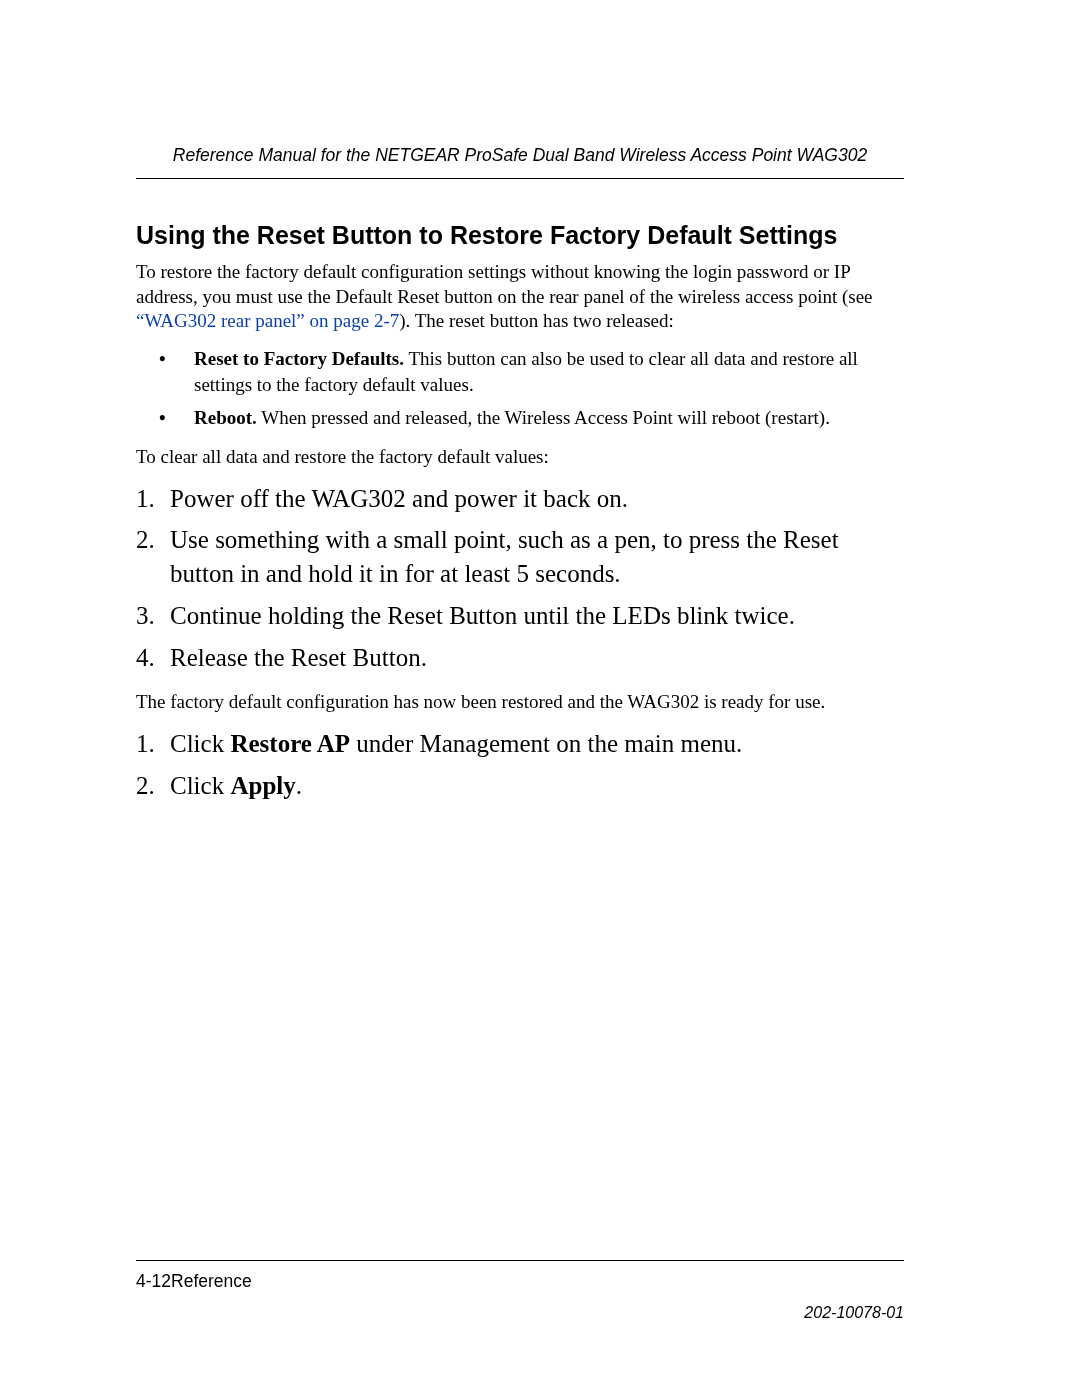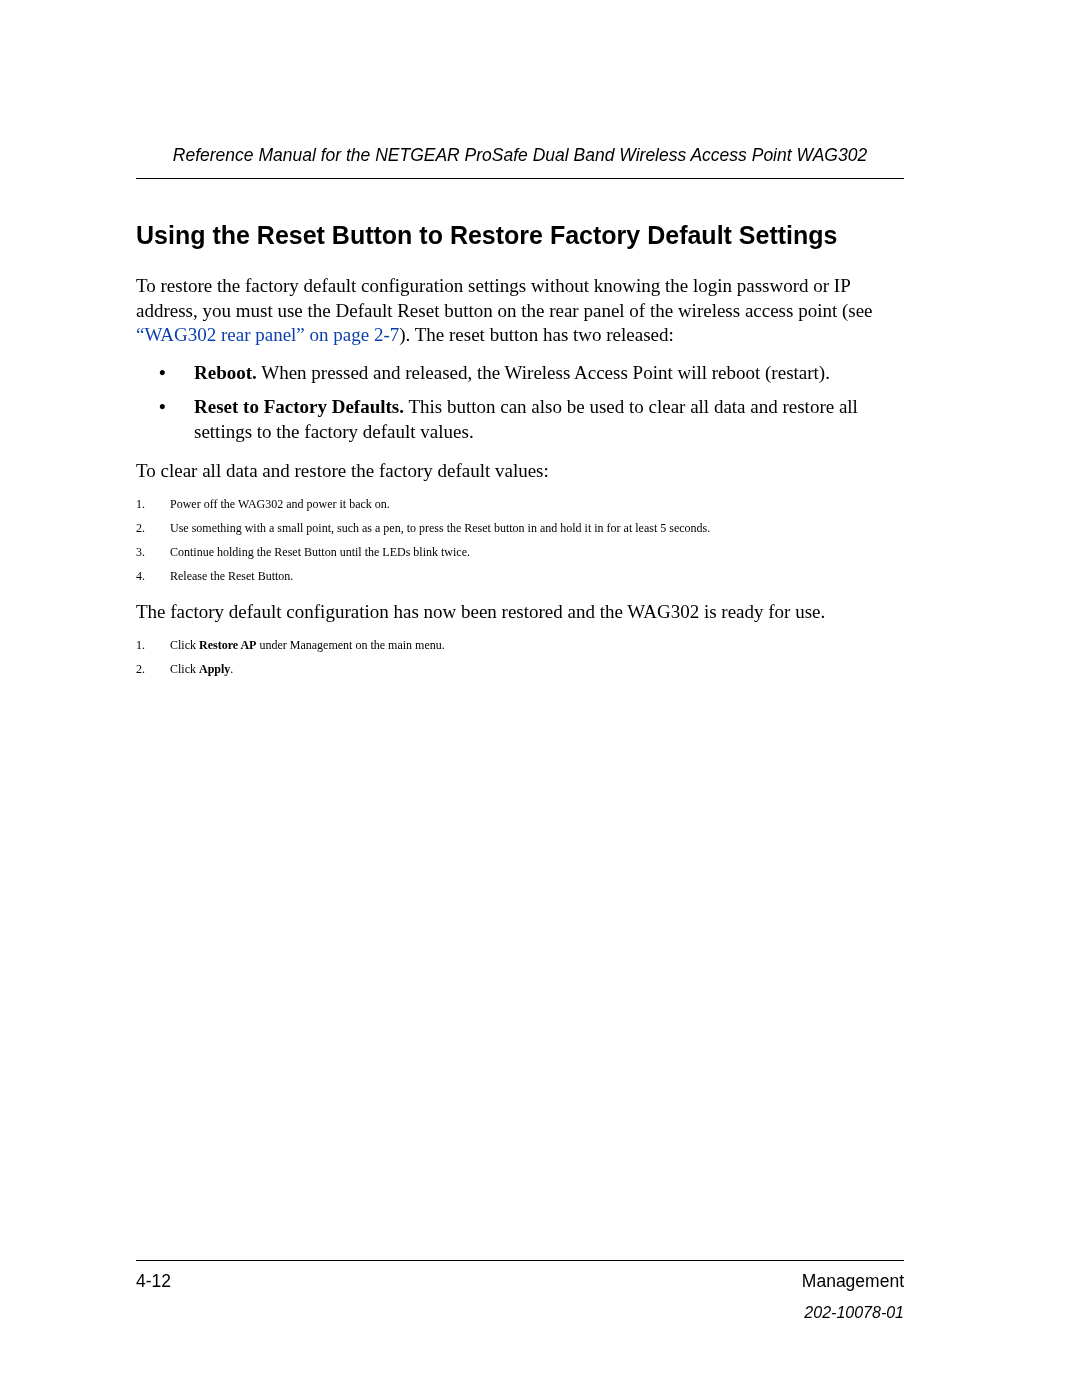--- a/index.html
+++ b/index.html
@@ -22,21 +22,21 @@
       text-align: center;
       padding-bottom: 12px;
       font-family: Arial, Helvetica, sans-serif;
       border-bottom: 1.2px solid #000;
       margin-bottom: 42px;
     }
     h2.section-heading {
       font-family: Arial, Helvetica, sans-serif;
       font-weight: bold;
       font-size: 25px;
-      margin: 0 0 24px 0;
+      margin: 0 0 10px 0;
     }
     h3.subsection-heading {
       font-family: Arial, Helvetica, sans-serif;
       font-weight: bold;
       font-size: 23px;
       margin: 38px 0 22px 0;
     }
     p.body {
       font-size: 19px;
       line-height: 1.3;
@@ -66,21 +66,21 @@
       font-size: 19px;
       font-weight: bold;
     }
     ol.numbered {
       list-style: none;
       padding: 0;
       margin: 0 0 16px 0;
       counter-reset: step;
     }
     ol.numbered li {
-      font-size: 12px;
+      font-size: 25px;
       line-height: 1.35;
       padding-left: 34px;
       position: relative;
       margin-bottom: 8px;
       counter-increment: step;
     }
     ol.numbered li::before {
       content: counter(step) ".";
       position: absolute;
       left: 0;
@@ -92,21 +92,20 @@
     .footer {
       position: absolute;
       left: 136px;
       right: 136px;
       bottom: 75px;
       border-top: 1.2px solid #000;
       font-family: Arial, Helvetica, sans-serif;
     }
     .footer-row {
       display: flex;
-      justify-content: space-between;
       font-size: 17.5px;
       padding-top: 10px;
     }
     .footer-docnum {
       text-align: right;
       font-style: italic;
       font-size: 16px;
       margin-top: 12px;
     }
   </style>
@@ -118,24 +117,24 @@
   <div class="running-header">Reference Manual for the NETGEAR ProSafe Dual Band Wireless Access Point WAG302</div>
 
   <h2 class="section-heading">Using the Reset Button to Restore Factory Default Settings</h2>
 
   <p class="body">
     <span>To restore the factory default configuration settings without knowing the login password or IP address, you must use the Default Reset button on the rear panel of the wireless access point (see </span><a class="xref" href="#">“WAG302 rear panel” on page 2-7</a><span>). The reset button has two released:</span>
   </p>
 
   <ul class="bullets">
     <li>
-      <span class="bold">Reboot.</span><span>  When pressed and released, the Wireless Access Point will reboot (restart).</span>
+      <span class="bold">Reset to Factory Defaults.</span><span>  This button can also be used to clear all data and restore all settings to the factory default values.</span>
     </li>
     <li>
-      <span class="bold">Reset to Factory Defaults.</span><span>  This button can also be used to clear all data and restore all settings to the factory default values.</span>
+      <span class="bold">Reboot.</span><span>  When pressed and released, the Wireless Access Point will reboot (restart).</span>
     </li>
   </ul>
 
   <p class="body">To clear all data and restore the factory default values:</p>
 
   <ol class="numbered">
     <li>Power off the WAG302 and power it back on.</li>
     <li>Use something with a small point, such as a pen, to press the Reset button in and hold it in for at least 5 seconds.</li>
     <li>Continue holding the Reset Button until the LEDs blink twice.</li>
     <li>Release the Reset Button.</li>
@@ -149,18 +148,18 @@
       <span>Click </span><span class="bold">Restore AP</span><span> under Management on the main menu.</span>
     </li>
     <li>
       <span>Click </span><span class="bold">Apply</span><span>.</span>
     </li>
   </ol>
 
   <div class="footer">
     <div class="footer-row">
       <span>4-12</span>
-      <span>Management</span>
+      <span>Reference</span>
     </div>
     <div class="footer-docnum">202-10078-01</div>
   </div>
 
 </div>
 
 </body></html>

